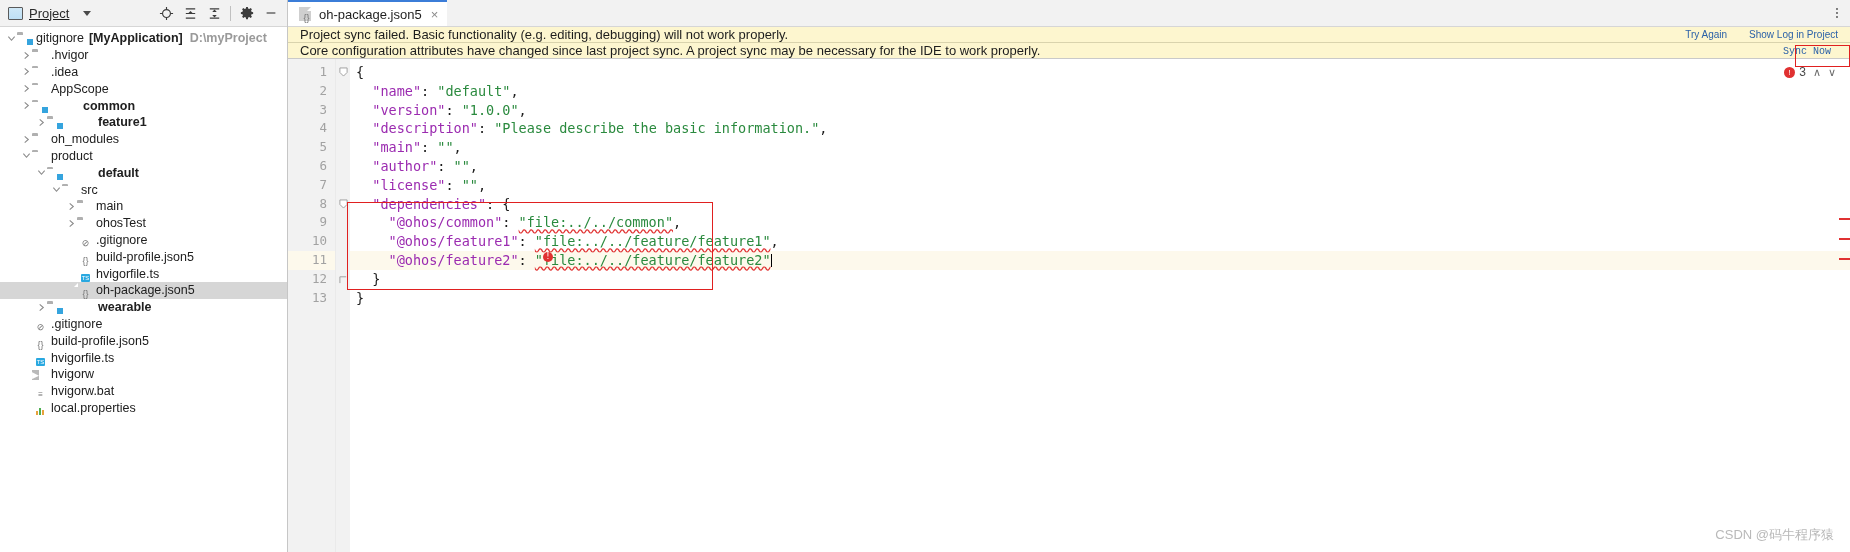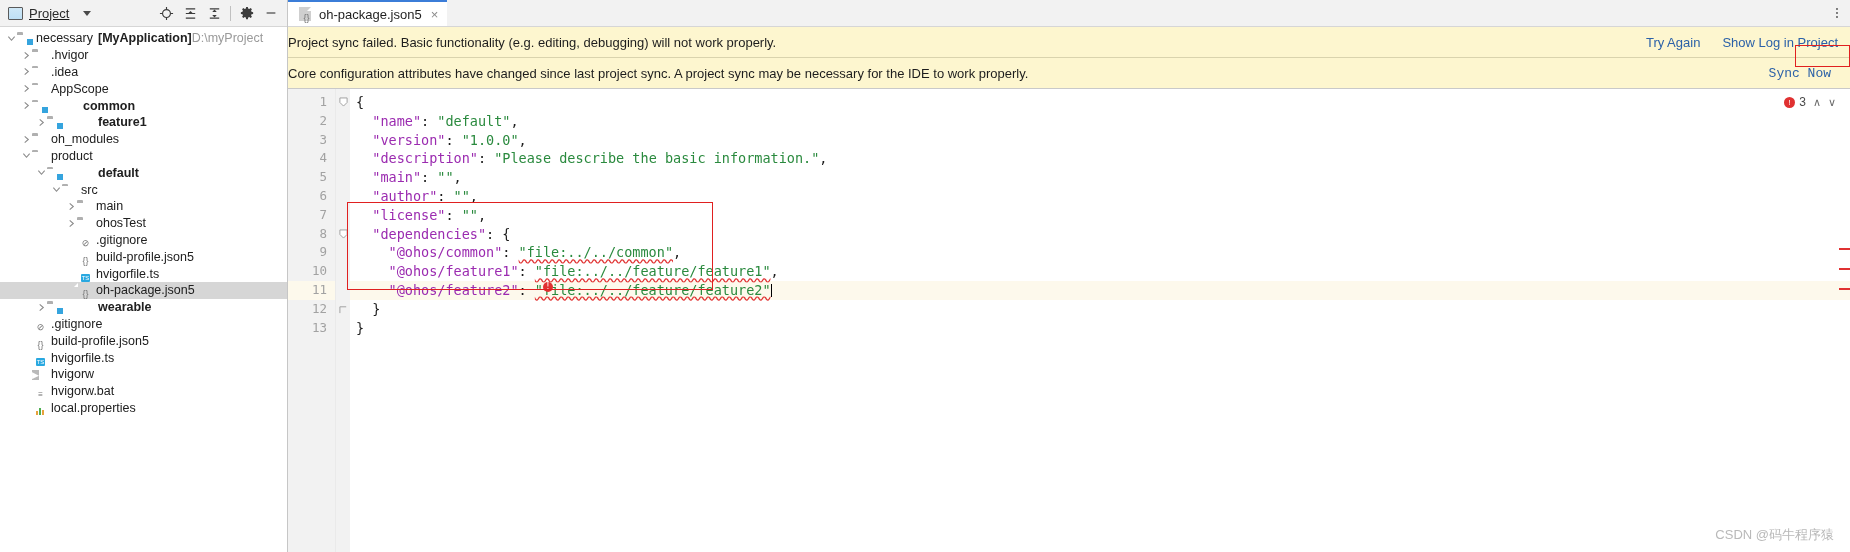--- a/index.html
+++ b/index.html
@@ -53,21 +53,21 @@
     display: flex; align-items: center; height: 16.8px;
     white-space: nowrap; position: relative; padding-right: 4px;
   }
   .trow.sel { background: #d6d6d6; }
   .arrow { width: 11px; height: 11px; display: inline-flex; align-items: center; justify-content: center;
            flex: 0 0 11px; color: #787878; }
   .arrow.empty { visibility: hidden; }
   .ico { width: 15px; height: 14px; flex: 0 0 15px; margin-right: 4px; position: relative; display:inline-block; }
   .tlabel { color: #202020; }
   .tlabel.b { font-weight: bold; margin-left: 32px; }
-  .tpath { color: #9a9a9a; font-weight: normal; }
+  .tpath { color: #9a9a9a; margin-left: 7px; font-weight: bold; }
 
   
   .folder { background: #b0b0b0; width: 14px; height: 11px; border-radius: 0 1px 1px 1px; margin-top: 2px; }
   .folder::before {
     content:""; position:absolute; left:0; top:1px; width:6px; height:2.5px;
     background:#b0b0b0; border-radius:1px 1px 0 0;
   }
   .folder.mod::after {
     content:""; position:absolute; right:-1px; bottom:0px; width:6px; height:6px; background:#35a4de;
   }
@@ -102,27 +102,27 @@
   .tab {
     display: flex; align-items: center; gap: 6px; padding: 0 9px 0 10px;
     background: #ffffff; border-top: 2px solid #3b7dd8;
     font-size: 13px; color: #1f1f1f; position: relative; margin-top: 0px;
   }
   .tab .x { color: #8a8a8a; font-size: 13px; margin-left: 3px; }
   .tabbar-right { margin-left: auto; display:flex; align-items:center; padding-right:6px; color:#555; }
 
   .notif {
     background: #fdf6cf; border-bottom: 1px solid #d9d3ad;
-    height: 31px; display: flex; align-items: center;
-    padding: 0 12px 0 0; font-size: 13px; color: #1d1d1d;
+    height: 16px; display: flex; align-items: center;
+    padding: 0 12px 0 12px; font-size: 13px; color: #1d1d1d;
     position: relative;
   }
   .notif.second { border-bottom: 1px solid #c9c9c9; }
   .notif-actions { margin-left: auto; display: flex; align-items: center; gap: 22px; }
-  .link { color: #2b61a8; font-size: 13px; }
+  .link { color: #2b61a8; font-size: 10px; }
   .sync-wrap { position: relative; padding: 2px 7px; font-family: Liberation Mono, monospace; }
   .redbox { position: absolute; border: 1.6px solid #e02020; pointer-events: none; }
 
   .editor-area { flex: 1; display: flex; position: relative; overflow: hidden; background: #fff; }
   .gutter {
     width: 48px; min-width: 48px; background: #f2f2f2; border-right: 1px solid #eaeaea;
     padding-top: 4px; text-align: right; position: relative;
   }
   .gnum { height: 18.8px; line-height: 18.8px; font-family: "DejaVu Sans Mono", monospace;
           font-size: 12.5px; color: #a2a2a2; padding-right: 8px; }
@@ -214,21 +214,21 @@
 
     <div class="tree" id="tree">
         <div class="trow">
           <span style="width: 6px; flex: 0 0 6px;"></span>
           <span class="arrow">
             <svg width="9" height="9" viewBox="0 0 10 10">
               <path d="M1.5 3l3.5 4 3.5-4" fill="none" stroke="#8a8a8a" stroke-width="1.2"></path>
             </svg>
           </span>
           <span class="ico"><span class="folder mod"></span></span>
-          <span class="tlabel">necessary</span>
+          <span class="tlabel">gitignore</span>
           <span class="tlabel b" style="margin-left: 5px;">[MyApplication]</span>
           <span class="tpath">D:\myProject</span>
         </div>
         <div class="trow">
           <span style="width: 21px; flex: 0 0 21px;"></span>
           <span class="arrow">
             <svg width="9" height="9" viewBox="0 0 10 10">
               <path d="M3 1.5l4 3.5-4 3.5" fill="none" stroke="#8a8a8a" stroke-width="1.2"></path>
             </svg>
           </span>

